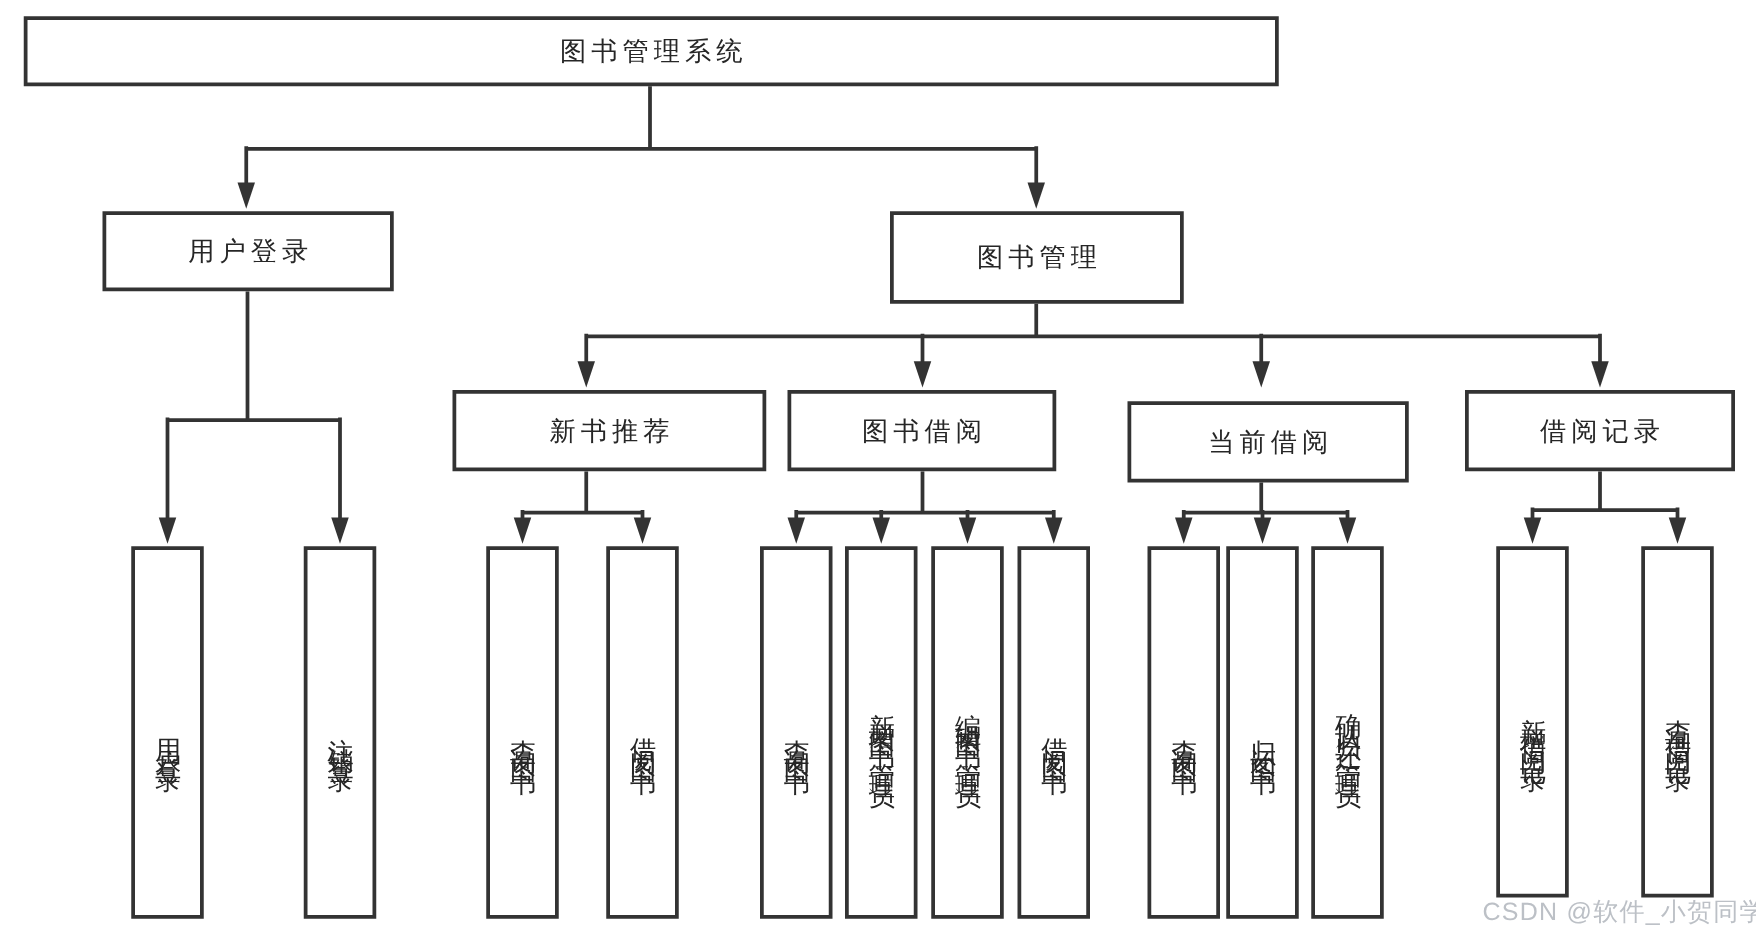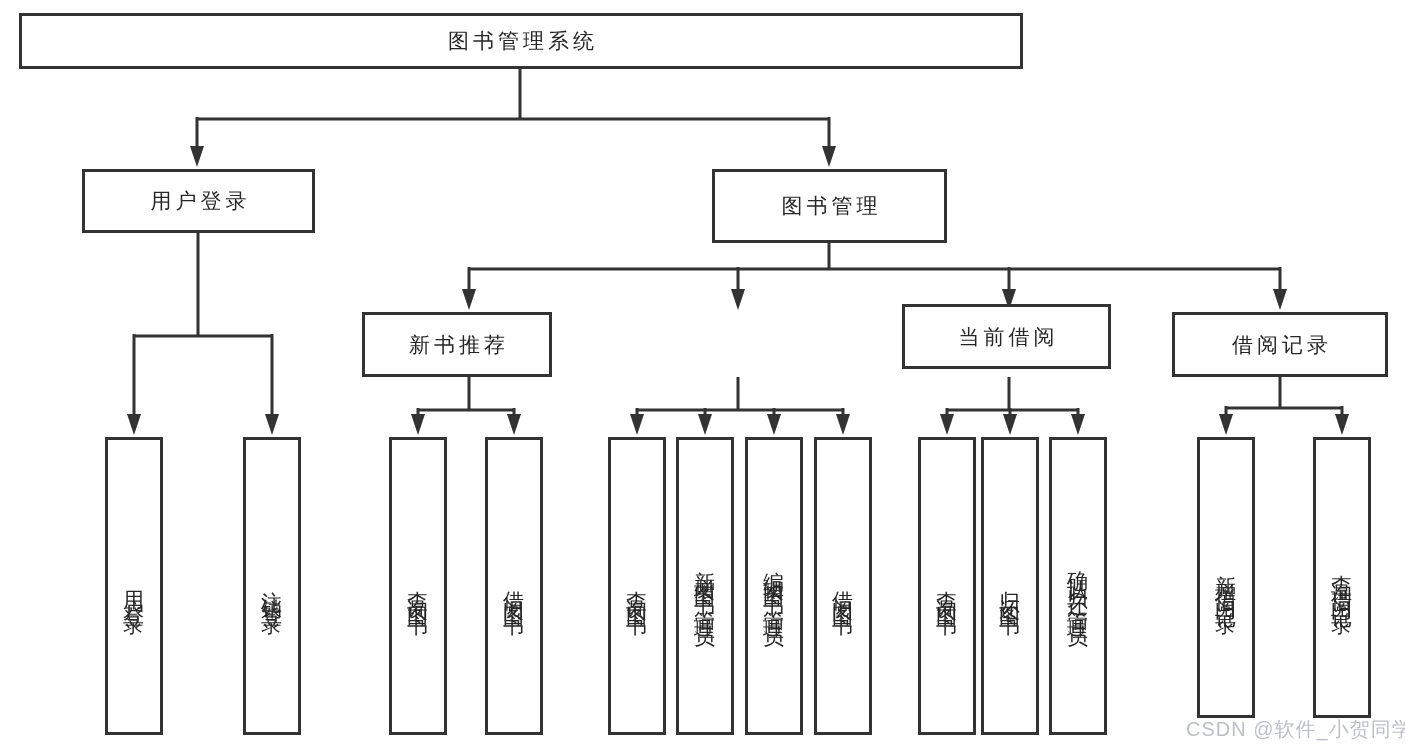--- a/index.html
+++ b/index.html
@@ -84,24 +84,27 @@
     <span class="lbl">图书管理系统</span>
   </div>
 
   <div class="node" style="left:82px;top:169px;width:233px;height:64px;">
     <span class="lbl">用户登录</span>
   </div>
   <div class="node" style="left:712px;top:169px;width:235px;height:74px;">
     <span class="lbl">图书管理</span>
   </div>
 
-  <div class="node" style="left:362px;top:312px;width:190px;height:65px;">
+  <div class="node" style="left:362px;top:312px;width:251px;height:65px;">
     <span class="lbl">新书推荐</span>
   </div>
-  <div class="node" style="left:902px;top:304px;width:209px;height:65px;">
+  <div class="node" style="left:630px;top:312px;width:215px;height:65px;">
+    <span class="lbl">图书借阅</span>
+  </div>
+  <div class="node" style="left:902px;top:321px;width:225px;height:65px;">
     <span class="lbl">当前借阅</span>
   </div>
   <div class="node" style="left:1172px;top:312px;width:216px;height:65px;">
     <span class="lbl">借阅记录</span>
   </div>
 
   <div class="leaf" style="left:105px;top:437px;width:58px;height:298px;">
     <span class="vtext">用户登录</span>
   </div>
   <div class="leaf" style="left:243px;top:437px;width:58px;height:298px;">

